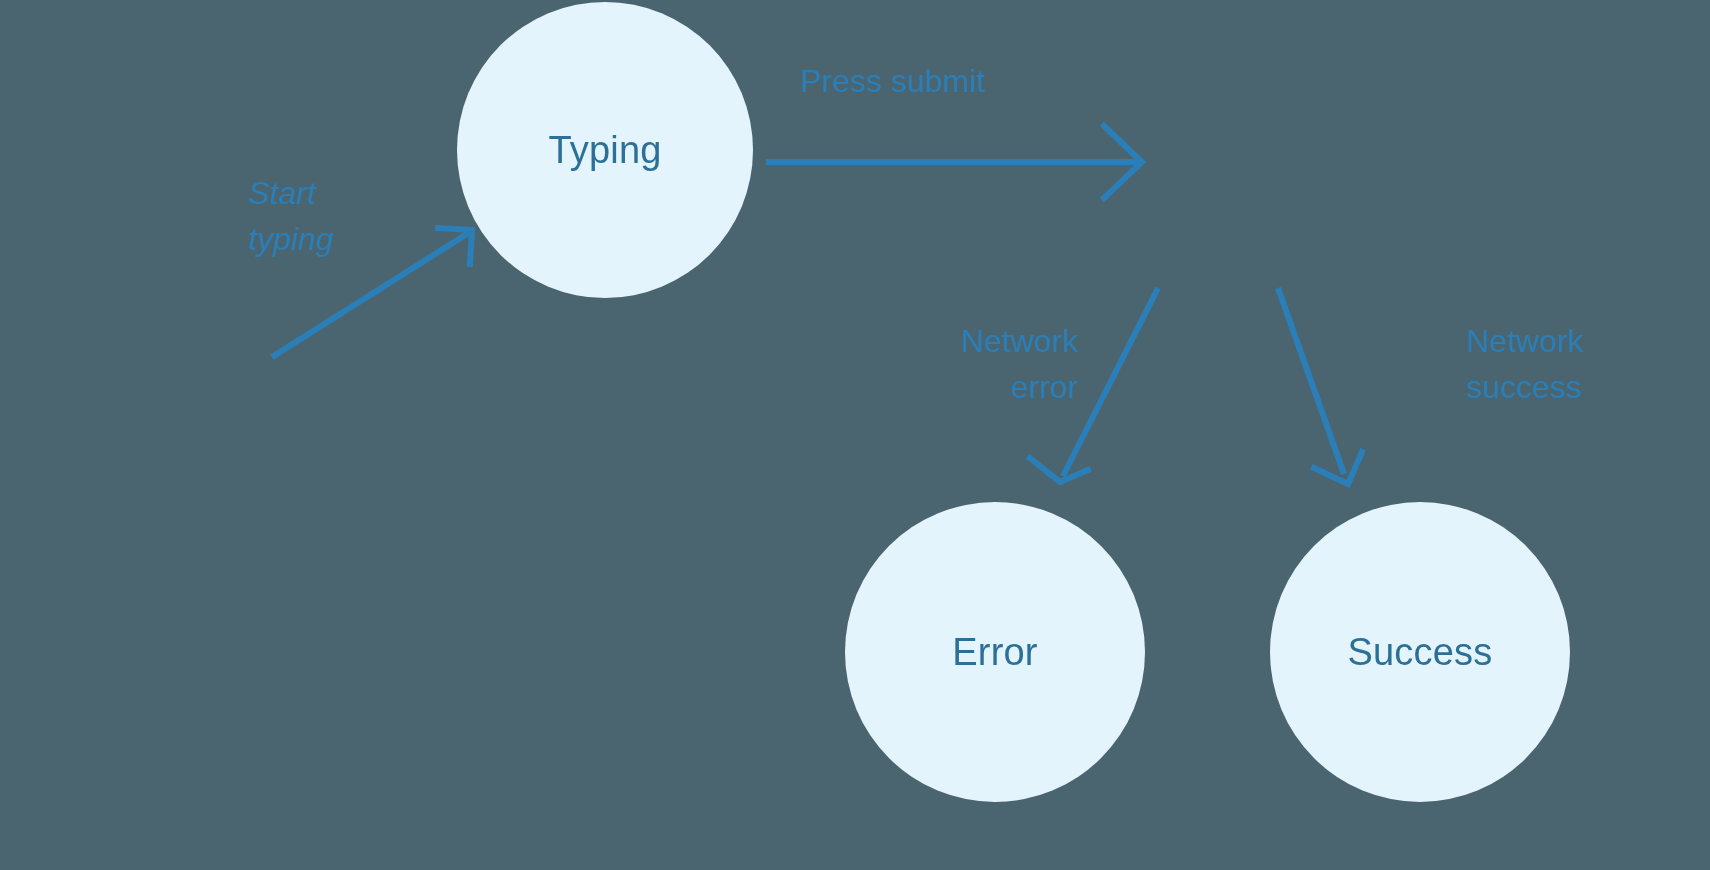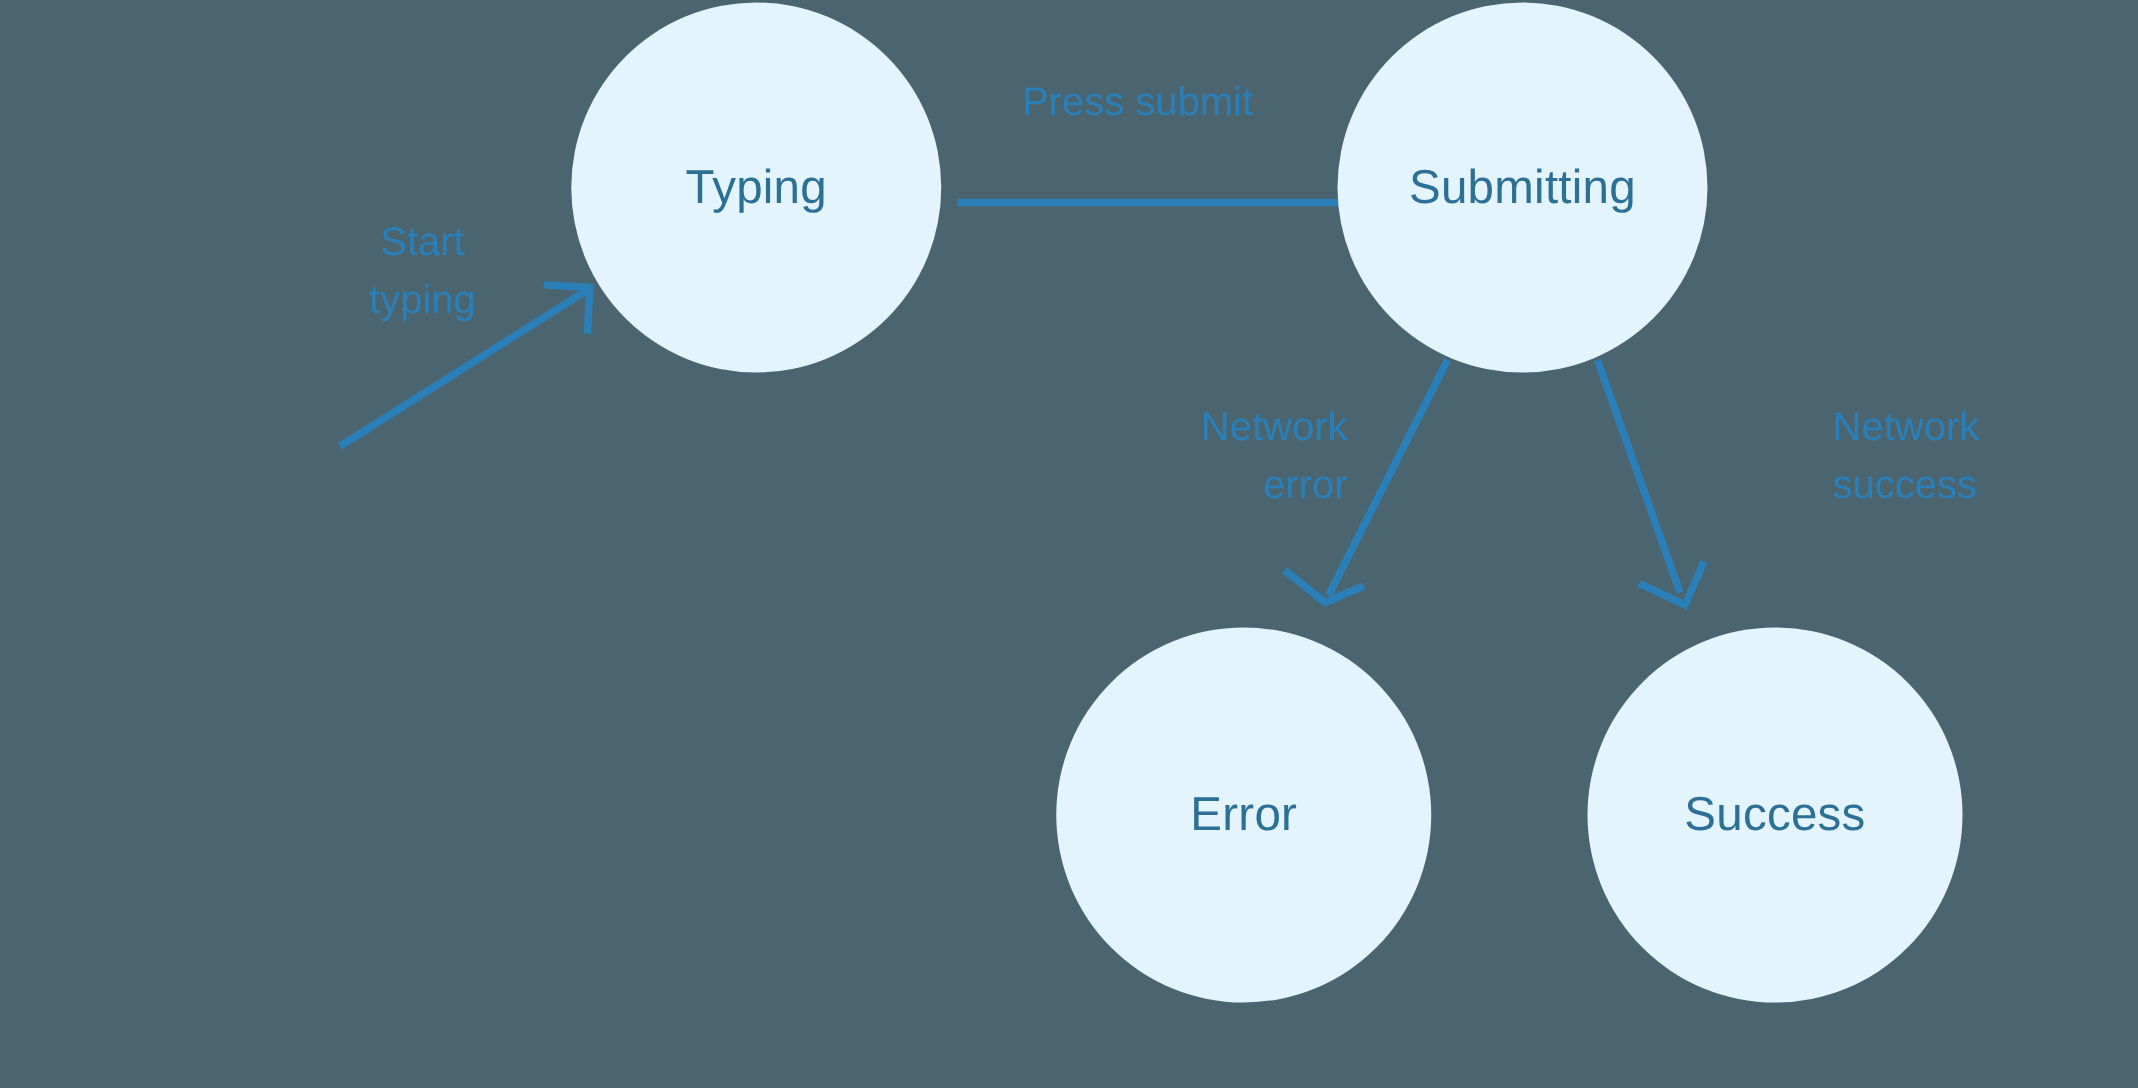--- a/index.html
+++ b/index.html
@@ -42,21 +42,21 @@
   }
   .edge-label {
     position: absolute;
     color: #2b7fb8;
     font-size: 32px;
     font-weight: 400;
     line-height: 1.45;
     white-space: pre-line;
     user-select: none;
   }
-  .edge-label.center { text-align: center; }
+  .edge-label.center { text-align: left; }
   .edge-label.right  { text-align: right; }
   .edge-label.left   { text-align: left; }
 </style>
 </head>
 <body>
 
 <div id="stage">
 
   <svg id="edges" viewBox="0 0 1710 870">
     <g fill="none" stroke="#2b7fb8" stroke-width="6" stroke-linecap="butt" stroke-linejoin="miter">
@@ -81,33 +81,30 @@
         <polyline points="1314,468 1348,484 1362,452" stroke-linecap="square"></polyline>
       </g>
     </g>
   </svg>
 
 
   <div class="node" style="left:457px; top:2px; width:296px; height:296px;">
     <span class="node-label">Typing</span>
   </div>
 
-  <div class="node" style="left:1070px; top:2px; width:296px; height:296px;">
-    <span class="node-label">Submitting</span>
-  </div>
 
   <div class="node" style="left:845px; top:502px; width:300px; height:300px;">
     <span class="node-label">Error</span>
   </div>
 
   <div class="node" style="left:1270px; top:502px; width:300px; height:300px;">
     <span class="node-label">Success</span>
   </div>
 
-  <div class="edge-label center" style="left:248px; top:170px; width:180px;">Start
+  <div class="edge-label center" style="left:248px; top:170px; width:180px;font-style:italic;">Start
 typing</div>
 
   <div class="edge-label center" style="left:800px; top:58px; width:220px;">Press submit</div>
 
   <div class="edge-label right" style="left:878px; top:318px; width:200px;">Network
 error</div>
 
   <div class="edge-label left" style="left:1466px; top:318px; width:230px;">Network
 success</div>
 

